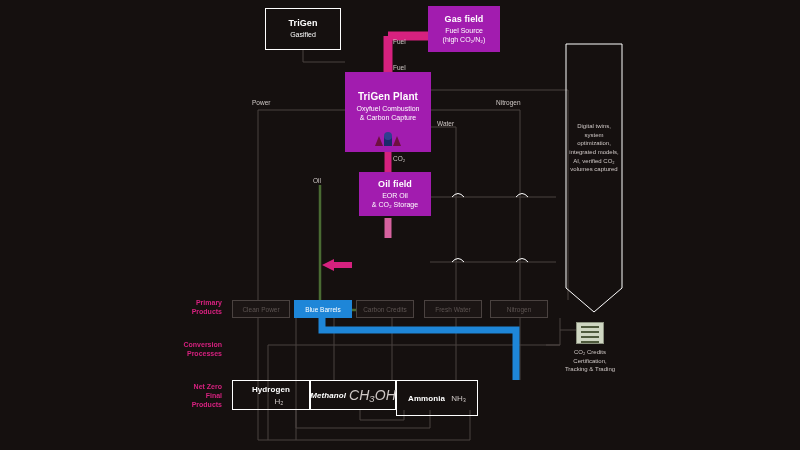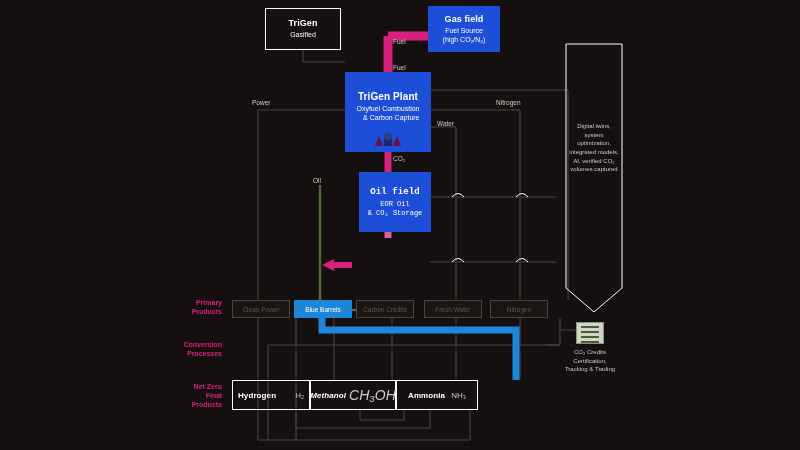--- a/index.html
+++ b/index.html
@@ -23,21 +23,21 @@
     flex-direction: column;
     align-items: center;
     justify-content: center;
     text-align: center;
   }
   .outline {
     border: 1px solid #ffffff;
     background: transparent;
   }
   .pink {
-    background: #1d4ed8;
+    background: #a21caf;
     border: none;
   }
   .blue {
     background: #1e86d8;
     border: none;
   }
   .pink-soft {
     background: #d6629f;
     border: none;
   }
@@ -197,33 +197,33 @@
     <div class="title" style="font-size:9px;">TriGen</div>
     <div class="sub">Gasified</div>
   </div>
 
   <div class="box pink" style="left:428px; top:6px; width:72px; height:46px;">
     <div class="title" style="font-size:9px;">Gas field</div>
     <div class="sub" style="white-space:pre-line;">Fuel Source
 (high CO₂/N₂)</div>
   </div>
 
-  <div class="box pink" style="left:345px; top:72px; width:86px; height:80px;text-align:right;">
+  <div class="box pink" style="left:345px; top:72px; width:86px; height:80px;">
     <div class="title" style="font-size:10px; margin-top:-10px;">TriGen Plant</div>
     <div class="sub" style="white-space:pre-line;">Oxyfuel Combustion
 &amp; Carbon Capture</div>
   </div>
   <svg class="plant-icon" style="left:371px; top:130px;" viewBox="0 0 34 16">
     <polygon points="4,16 8,6 12,16" fill="#6e1040"></polygon>
     <polygon points="22,16 26,6 30,16" fill="#6e1040"></polygon>
     <rect x="13" y="6" width="8" height="10" fill="#1b2a6b"></rect>
     <circle cx="17" cy="6" r="4" fill="#2f3f8f"></circle>
   </svg>
 
-  <div class="box pink" style="left:359px; top:172px; width:72px; height:60px;font-family:Liberation Mono, monospace;">
+  <div class="box pink" style="left:359px; top:172px; width:72px; height:44px;">
     <div class="title" style="font-size:9px;">Oil field</div>
     <div class="sub" style="white-space:pre-line;">EOR Oil
 &amp; CO₂ Storage</div>
   </div>
 
 
   <div class="edge-label" style="left:393px; top:38px;">Fuel</div>
   <div class="edge-label" style="left:393px; top:64px;">Fuel</div>
   <div class="edge-label" style="left:252px; top:99px;">Power</div>
   <div class="edge-label" style="left:496px; top:99px;">Nitrogen</div>
@@ -258,26 +258,26 @@
   <div class="box ghost" style="left:356px; top:300px; width:58px; height:18px; font-size:6.5px;">
     <span>Carbon Credits</span>
   </div>
   <div class="box ghost" style="left:424px; top:300px; width:58px; height:18px; font-size:6.5px;">
     <span>Fresh Water</span>
   </div>
   <div class="box ghost" style="left:490px; top:300px; width:58px; height:18px; font-size:6.5px;">
     <span>Nitrogen</span>
   </div>
 
-  <div class="box outline" style="left:232px; top:380px; width:78px; height:30px; flex-direction:row; gap:3px;">
+  <div class="box outline" style="left:232px; top:380px; width:78px; height:30px; flex-direction:column; gap:3px;">
     <span class="title" style="font-size:8px;">Hydrogen</span>
     <span style="font-size:8px; color:#cfc8c6;padding-left:16px;">H₂</span>
   </div>
   <div class="box outline" style="left:310px; top:380px; width:86px; height:30px; flex-direction:row; gap:3px;font-style:italic;">
     <span class="title" style="font-size:8px;">Methanol</span>
     <span style="font-size:14px; color:#cfc8c6;">CH₃OH</span>
   </div>
-  <div class="box outline" style="left:396px; top:380px; width:82px; height:30px; flex-direction:row; gap:6px;">
+  <div class="box outline" style="left:396px; top:380px; width:82px; height:36px; flex-direction:row; gap:6px;">
     <span class="title" style="font-size:8px;">Ammonia</span>
     <span style="font-size:8px; color:#cfc8c6;">NH₃</span>
   </div>
 
 </div>
 
 </body></html>

